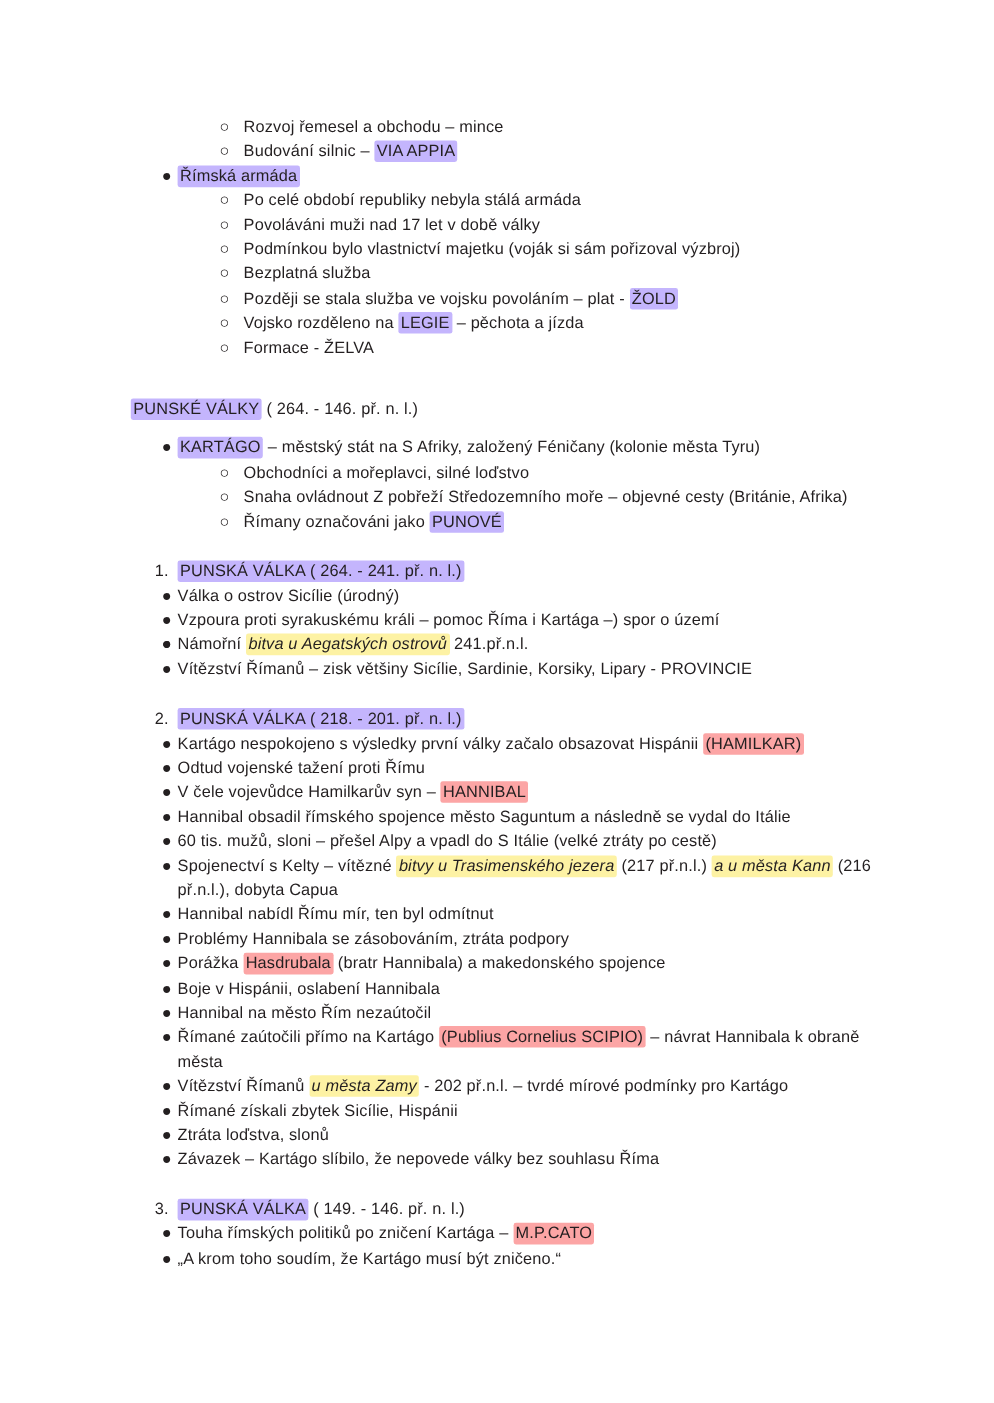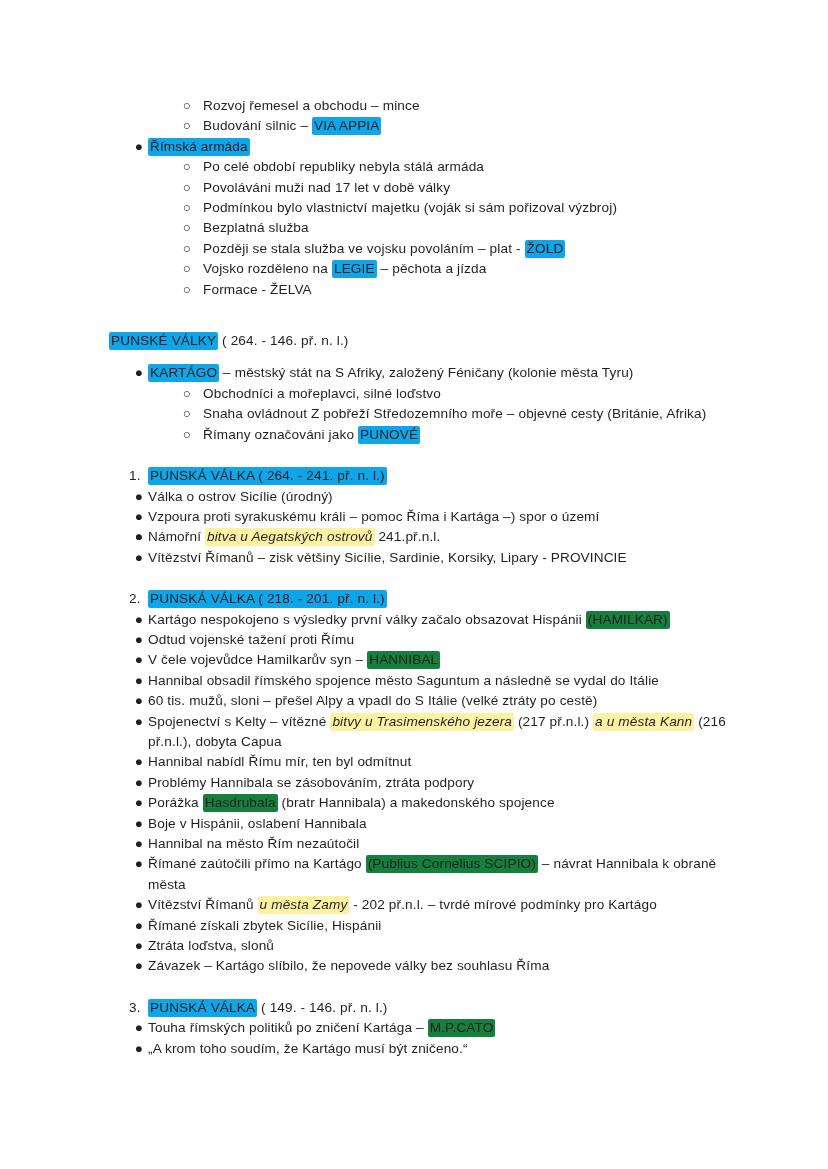--- a/index.html
+++ b/index.html
@@ -90,23 +90,23 @@
 
   
   mark {
     background: transparent;
     color: inherit;
     padding: 1px 2px 2px 2px;
     border-radius: 2px;
     box-decoration-break: clone;
     -webkit-box-decoration-break: clone;
   }
-  mark.hl-pink   { background: #0ea5e9; }
+  mark.hl-pink   { background: #c4b5fd; }
   mark.hl-yellow { background: #fdf2a4; font-style: italic; }
-  mark.hl-amber  { background: #15803d; }
+  mark.hl-amber  { background: #fca5a5; }
   .gap-md { height: 19px; }
   .gap-lg { height: 21px; }
 </style>
 </head>
 <body>
 
 <div class="page">
 
   <div class="block">
 

